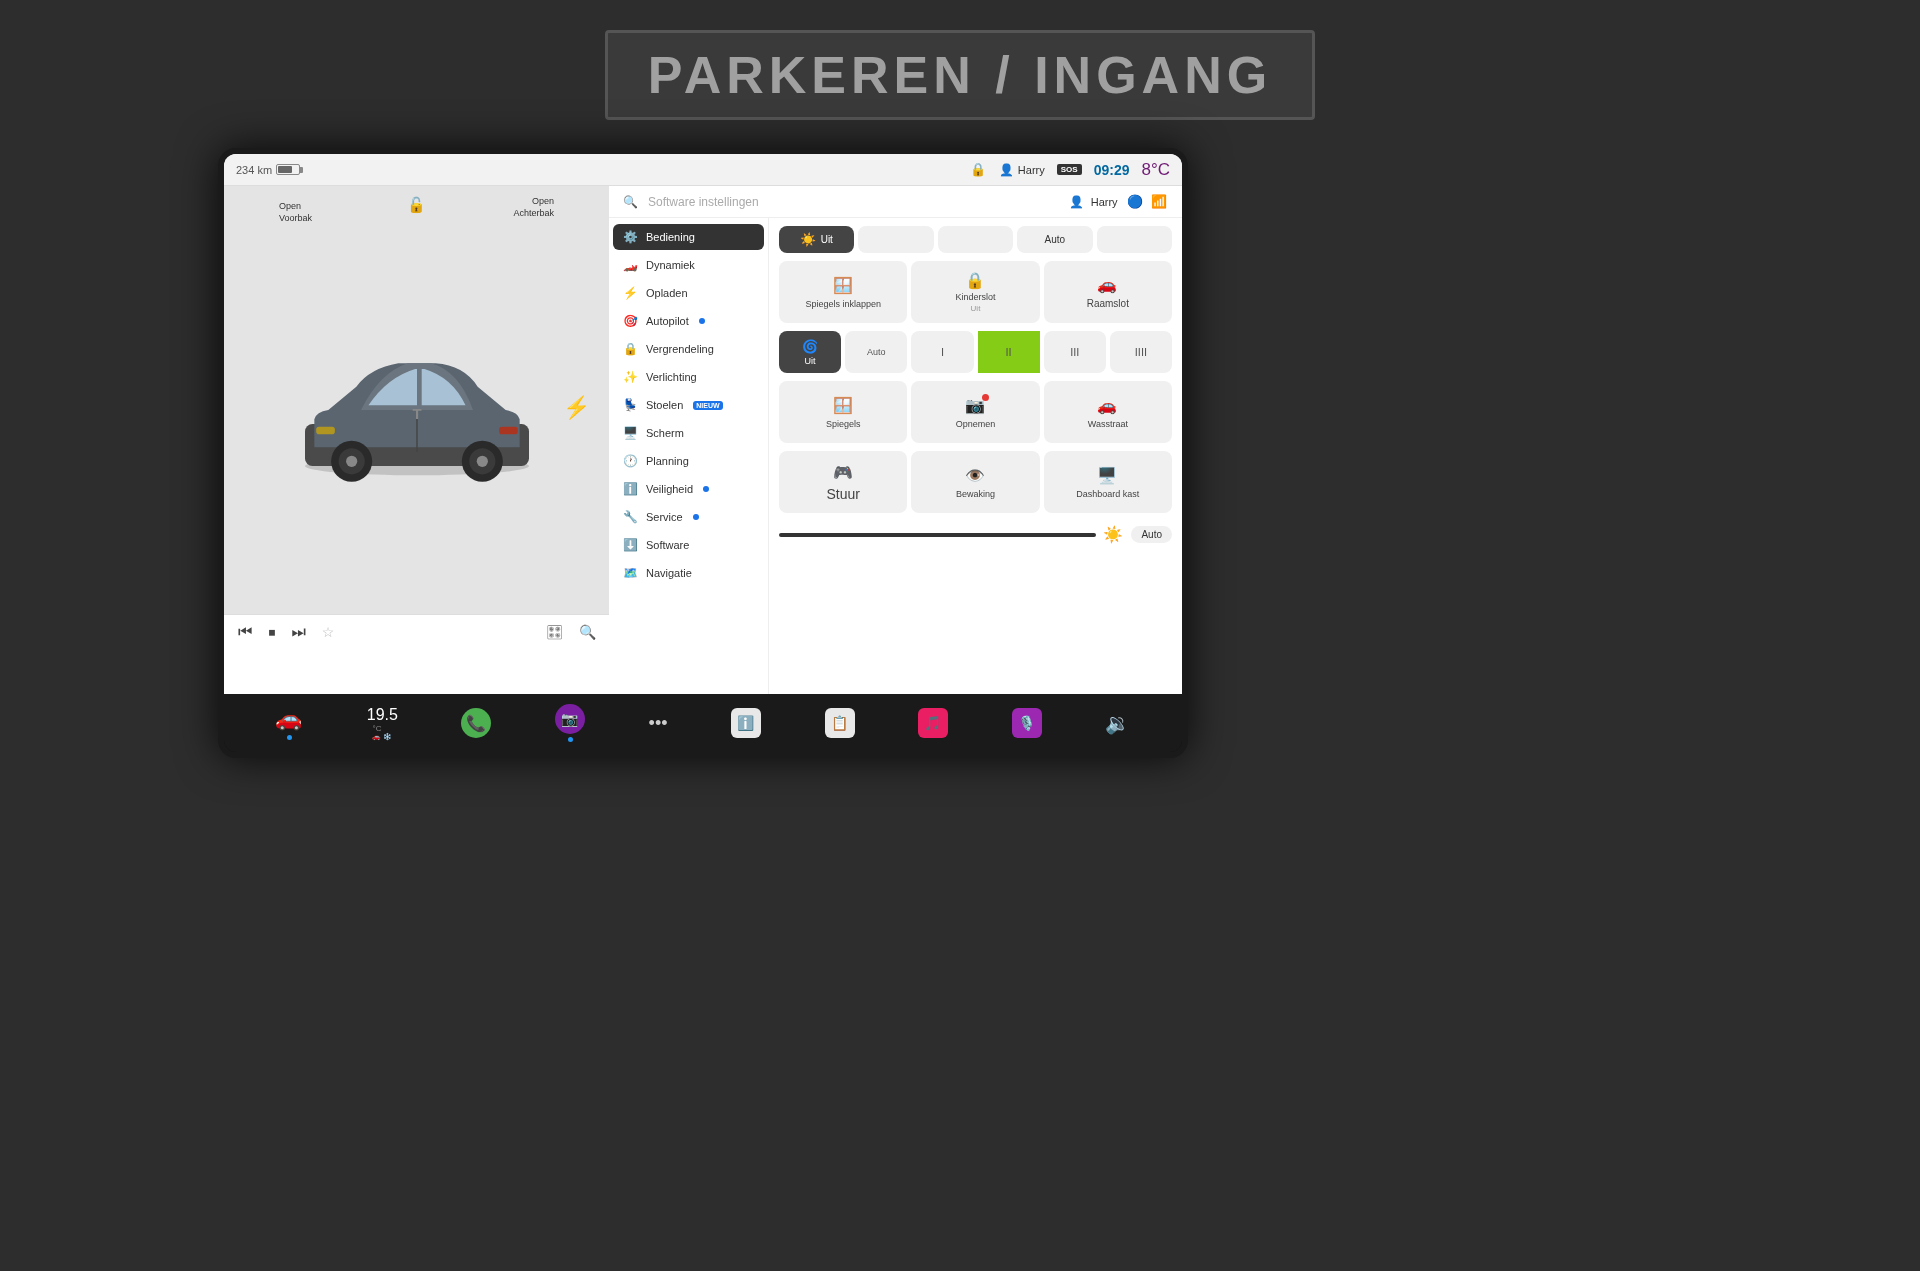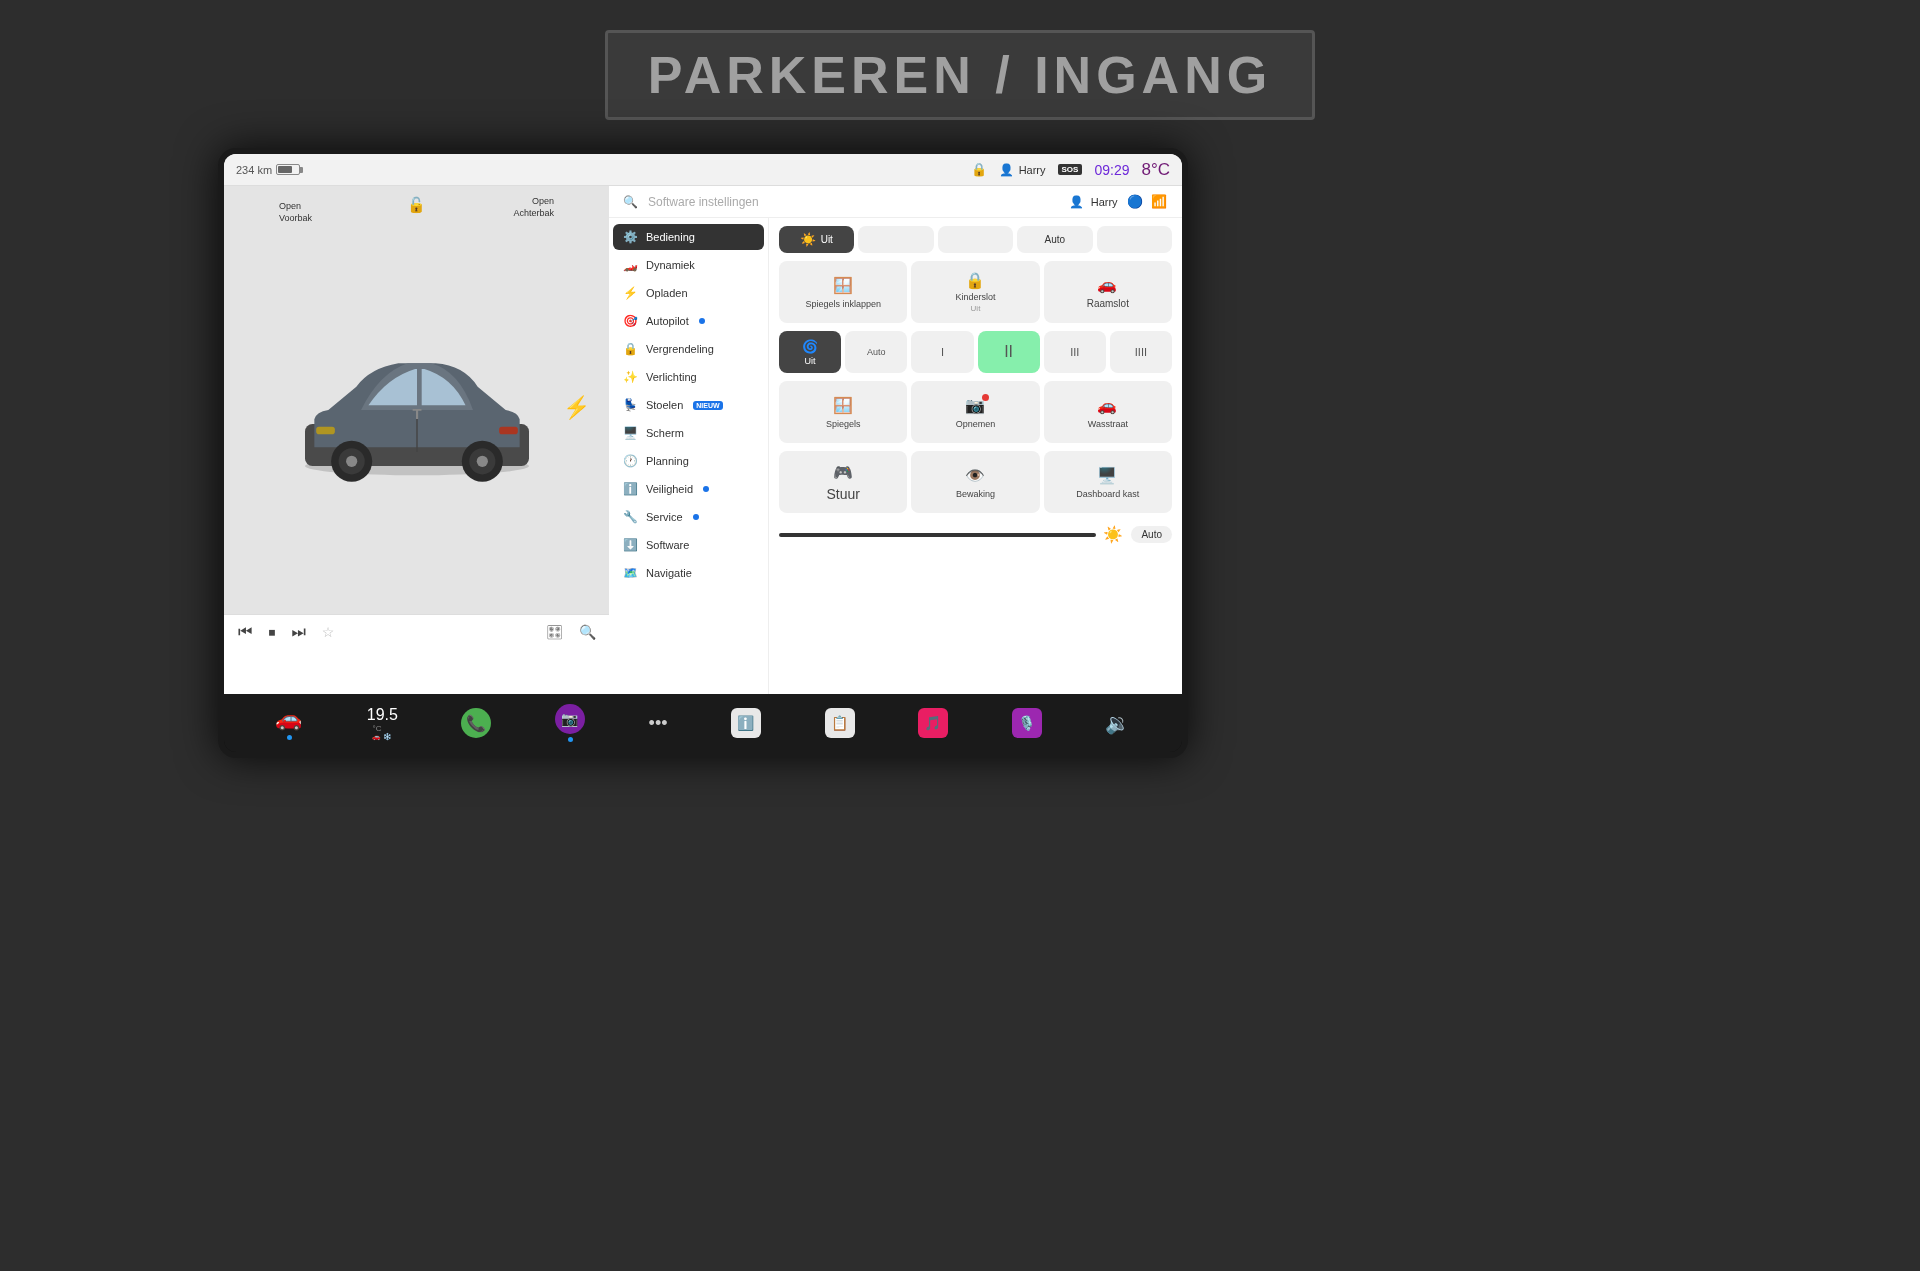--- a/index.html
+++ b/index.html
@@ -35,21 +35,21 @@
           <div style="position:absolute;right:-4px;top:2px;width:3px;height:6px;background:#888;border-radius:0 1px 1px 0;"></div>
         </div>
       </div>
       <div style="flex:1;display:flex;align-items:center;justify-content:flex-end;gap:12px;">
         <span style="font-size:13px;">🔒</span>
         <div style="display:flex;align-items:center;gap:4px;font-size:11px;color:#333;">
           <span style="font-size:12px;">👤</span>
           <span>Harry</span>
         </div>
         <span style="background:#333;color:#fff;font-size:8px;font-weight:700;padding:1px 4px;border-radius:2px;">SOS</span>
-        <span style="font-weight:400;font-size:14px;color:#6d28d9;">09:29</span>
+        <span style="font-weight:700;font-size:14px;color:#0369a1;">09:29</span>
         <span style="font-size:17px;color:#701a75;">8°C</span>
       </div>
     </div>
 
     <div style="flex:1;display:flex;overflow:hidden;">
 
       <div style="width:385px;background:#e4e4e4;position:relative;display:flex;flex-direction:column;flex-shrink:0;">
 
         <div style="position:absolute;top:15px;left:55px;font-size:9px;color:#333;text-align:left;line-height:1.3;z-index:2;">
           <div>Open</div>
@@ -228,21 +228,21 @@
               </div>
             </div>
 
             <div style="display:grid;grid-template-columns:repeat(6,1fr);gap:4px;margin-bottom:8px;">
               <div style="background:#444;border-radius:8px;padding:6px;display:flex;flex-direction:column;align-items:center;justify-content:center;min-height:42px;cursor:pointer;color:#fff;text-align:center;gap:2px;">
                 <span style="font-size:13px;">🌀</span>
                 <span style="font-size:9px;">Uit</span>
               </div>
               <div style="background:#f0f0f0;border-radius:8px;padding:6px;display:flex;align-items:center;justify-content:center;min-height:42px;cursor:pointer;font-size:9px;color:#555;">Auto</div>
               <div style="background:#f0f0f0;border-radius:8px;padding:6px;display:flex;align-items:center;justify-content:center;min-height:42px;cursor:pointer;font-size:11px;color:#555;">I</div>
-              <div style="background:#86efac;border-radius:8px;padding:6px;display:flex;align-items:center;justify-content:center;min-height:42px;cursor:pointer;font-size:16px;color:#555;">II</div>
+              <div style="background:#84cc16;border-radius:0;padding:6px;display:flex;align-items:center;justify-content:center;min-height:42px;cursor:pointer;font-size:11px;color:#555;">II</div>
               <div style="background:#f0f0f0;border-radius:8px;padding:6px;display:flex;align-items:center;justify-content:center;min-height:42px;cursor:pointer;font-size:11px;color:#555;">III</div>
               <div style="background:#f0f0f0;border-radius:8px;padding:6px;display:flex;align-items:center;justify-content:center;min-height:42px;cursor:pointer;font-size:11px;color:#555;">IIII</div>
             </div>
 
             <div style="display:grid;grid-template-columns:repeat(3,1fr);gap:4px;margin-bottom:8px;">
               <div style="background:#f0f0f0;border-radius:8px;padding:8px;display:flex;flex-direction:column;align-items:center;justify-content:center;min-height:62px;cursor:pointer;text-align:center;gap:4px;">
                 <span style="font-size:16px;">🪟</span>
                 <span style="font-size:9px;color:#444;">Spiegels</span>
               </div>
               <div style="background:#f0f0f0;border-radius:8px;padding:8px;display:flex;flex-direction:column;align-items:center;justify-content:center;min-height:62px;cursor:pointer;text-align:center;gap:4px;">

